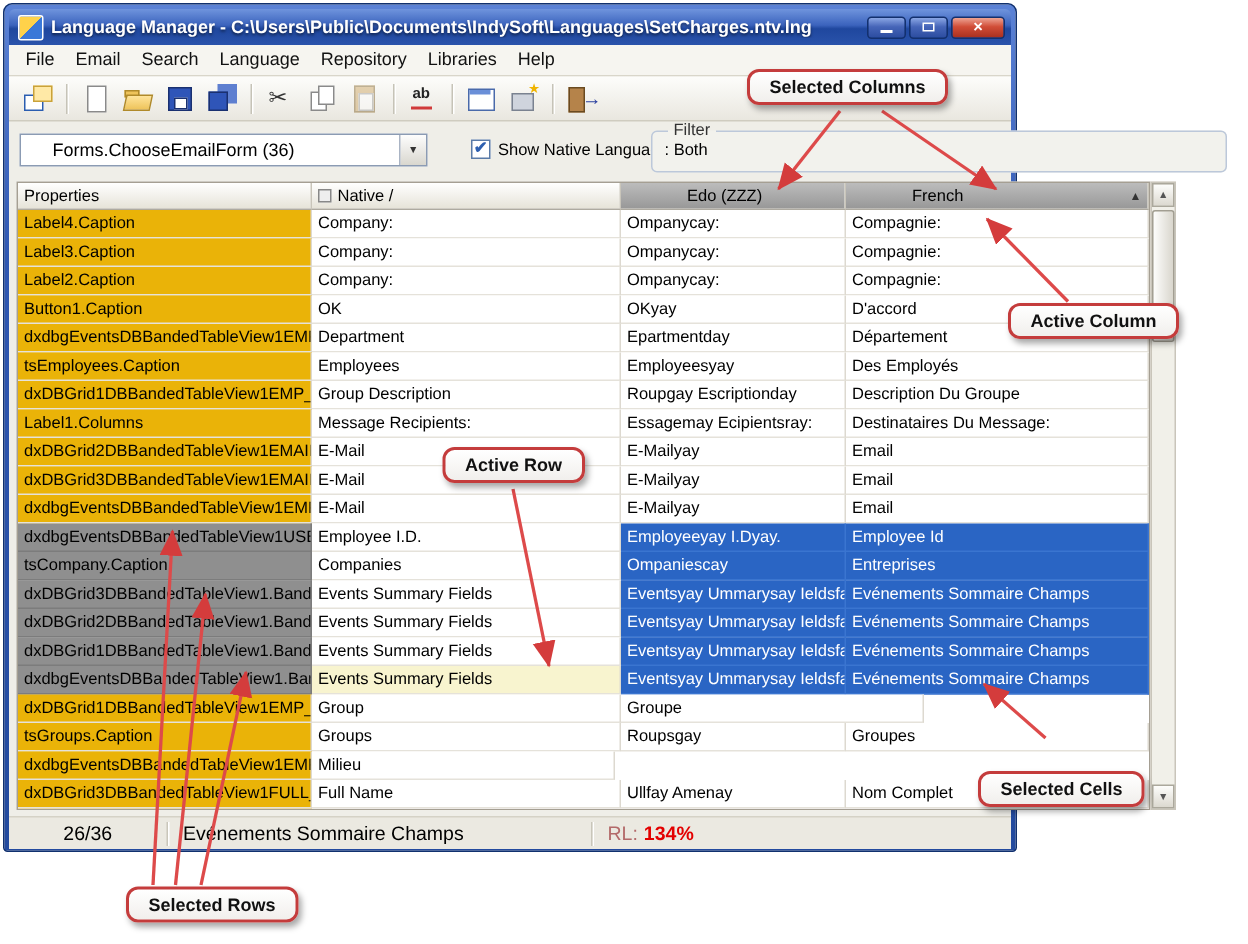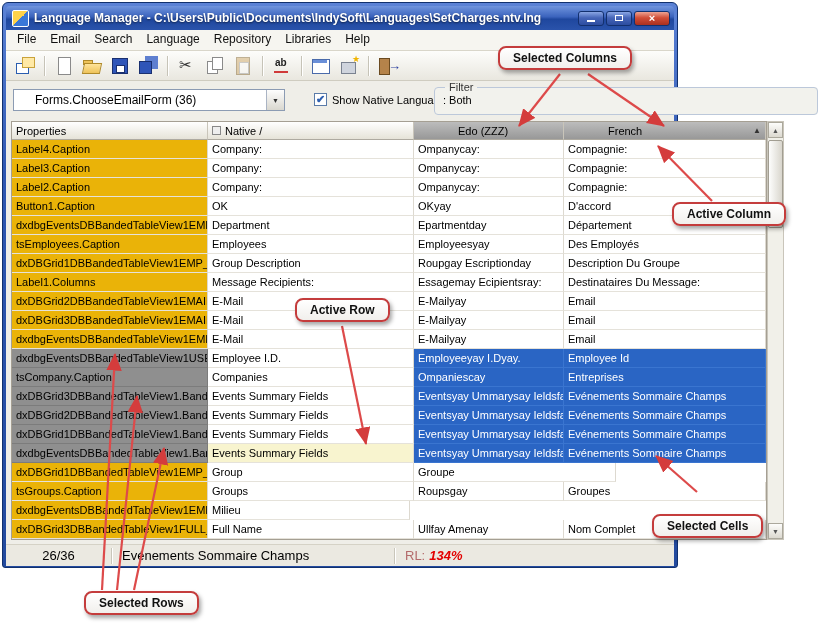--- a/index.html
+++ b/index.html
@@ -114,21 +114,21 @@
 
   
   .statusbar{position:absolute;left:3px;right:3px;top:541px;height:22px;background:#ebe9e1;
     border-top:1px solid #d5d2c6;display:flex;align-items:center;box-sizing:border-box;}
   .sp{display:flex;align-items:center;height:100%;}
   .sp1{flex:0 0 105px;justify-content:center;font-size:13px;color:#000;}
   .sp2{flex:0 0 272px;padding-left:10px;font-size:13px;color:#000;overflow:hidden;white-space:nowrap;}
   .sp3{flex:1;padding-left:10px;font-size:13px;}
   .ssep{width:1px;height:16px;background:#c9c6ba;box-shadow:1px 0 0 #fff;}
   .rl-label{color:#b36a6a;margin-right:4px;}
-  .rl-value{color:#e30000;font-weight:bold;font-style:italic;}
+  .rl-value{color:#e30000;font-weight:bold;}
 
   
   .overlay{position:absolute;left:0;top:0;width:832px;height:629px;pointer-events:none;z-index:15;}
   .callout{position:absolute;background:linear-gradient(#ffffff,#f1efec);border:2px solid #c43c3c;border-radius:8px;
     padding:3px 13px;font-size:12px;font-weight:bold;color:#111;box-shadow:2px 3px 4px rgba(0,0,0,.35);
     white-space:nowrap;z-index:20;}
   #co-selected-columns{left:498px;top:46px;}
   #co-active-column{left:672px;top:202px;}
   #co-active-row{left:295px;top:298px;}
   #co-selected-cells{left:652px;top:493px;margin-top:21px;}

